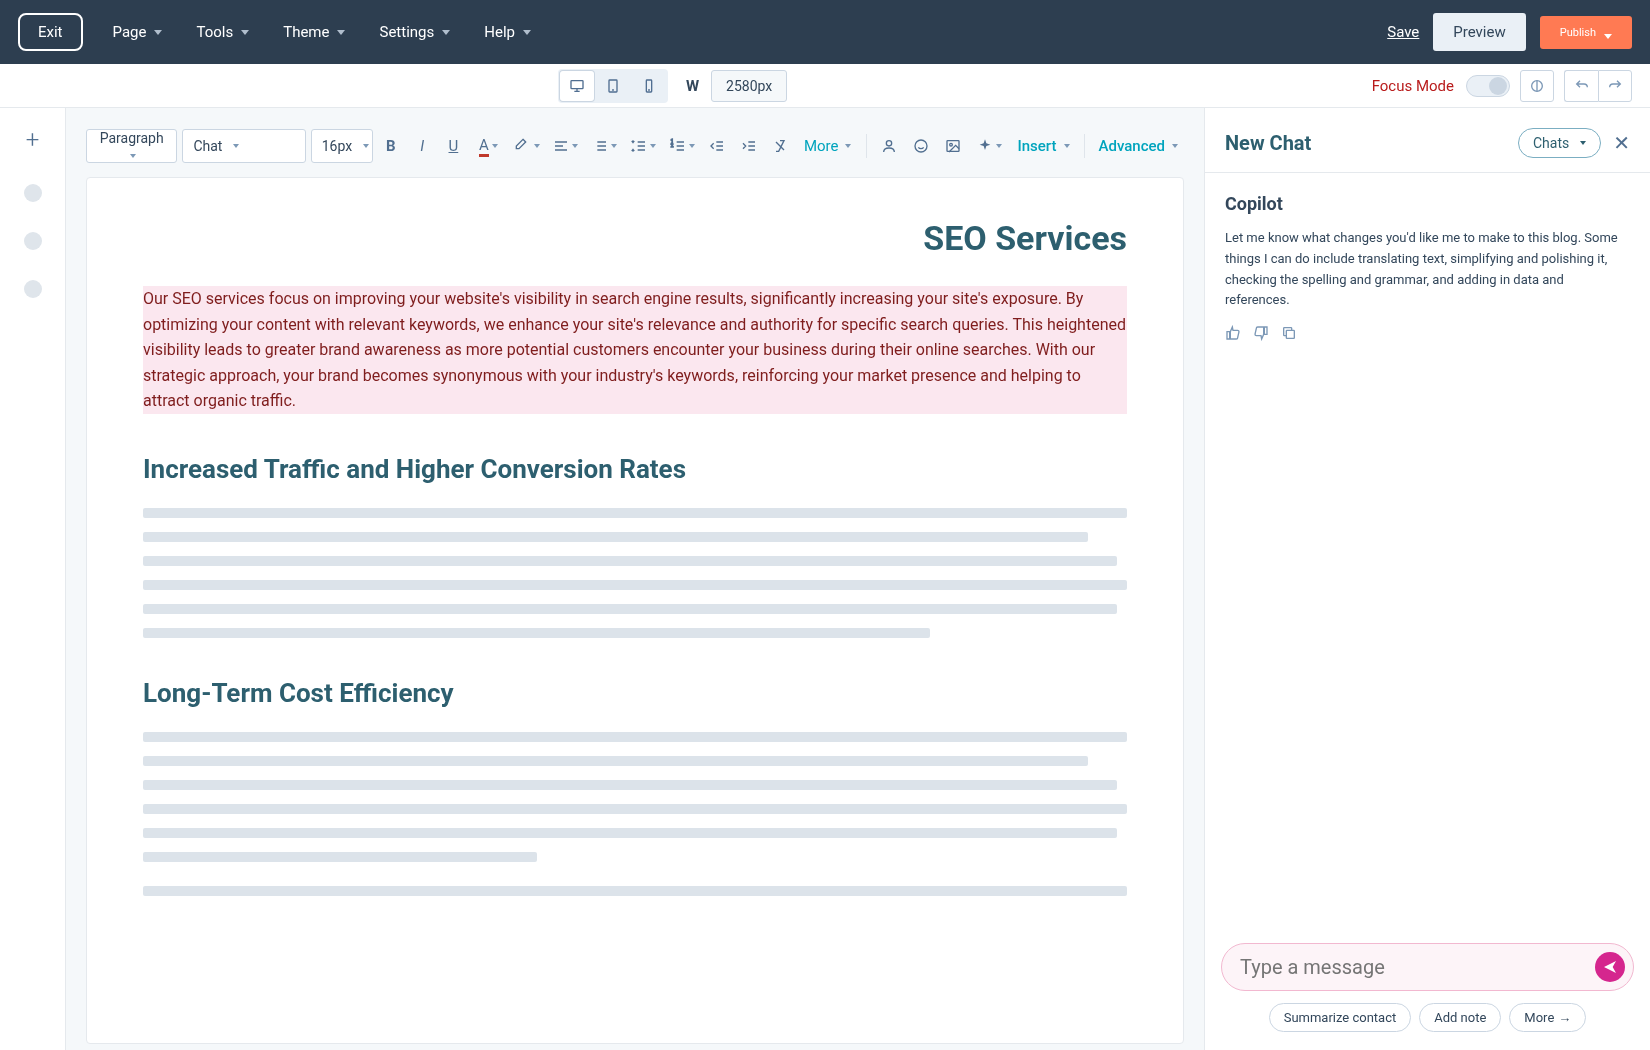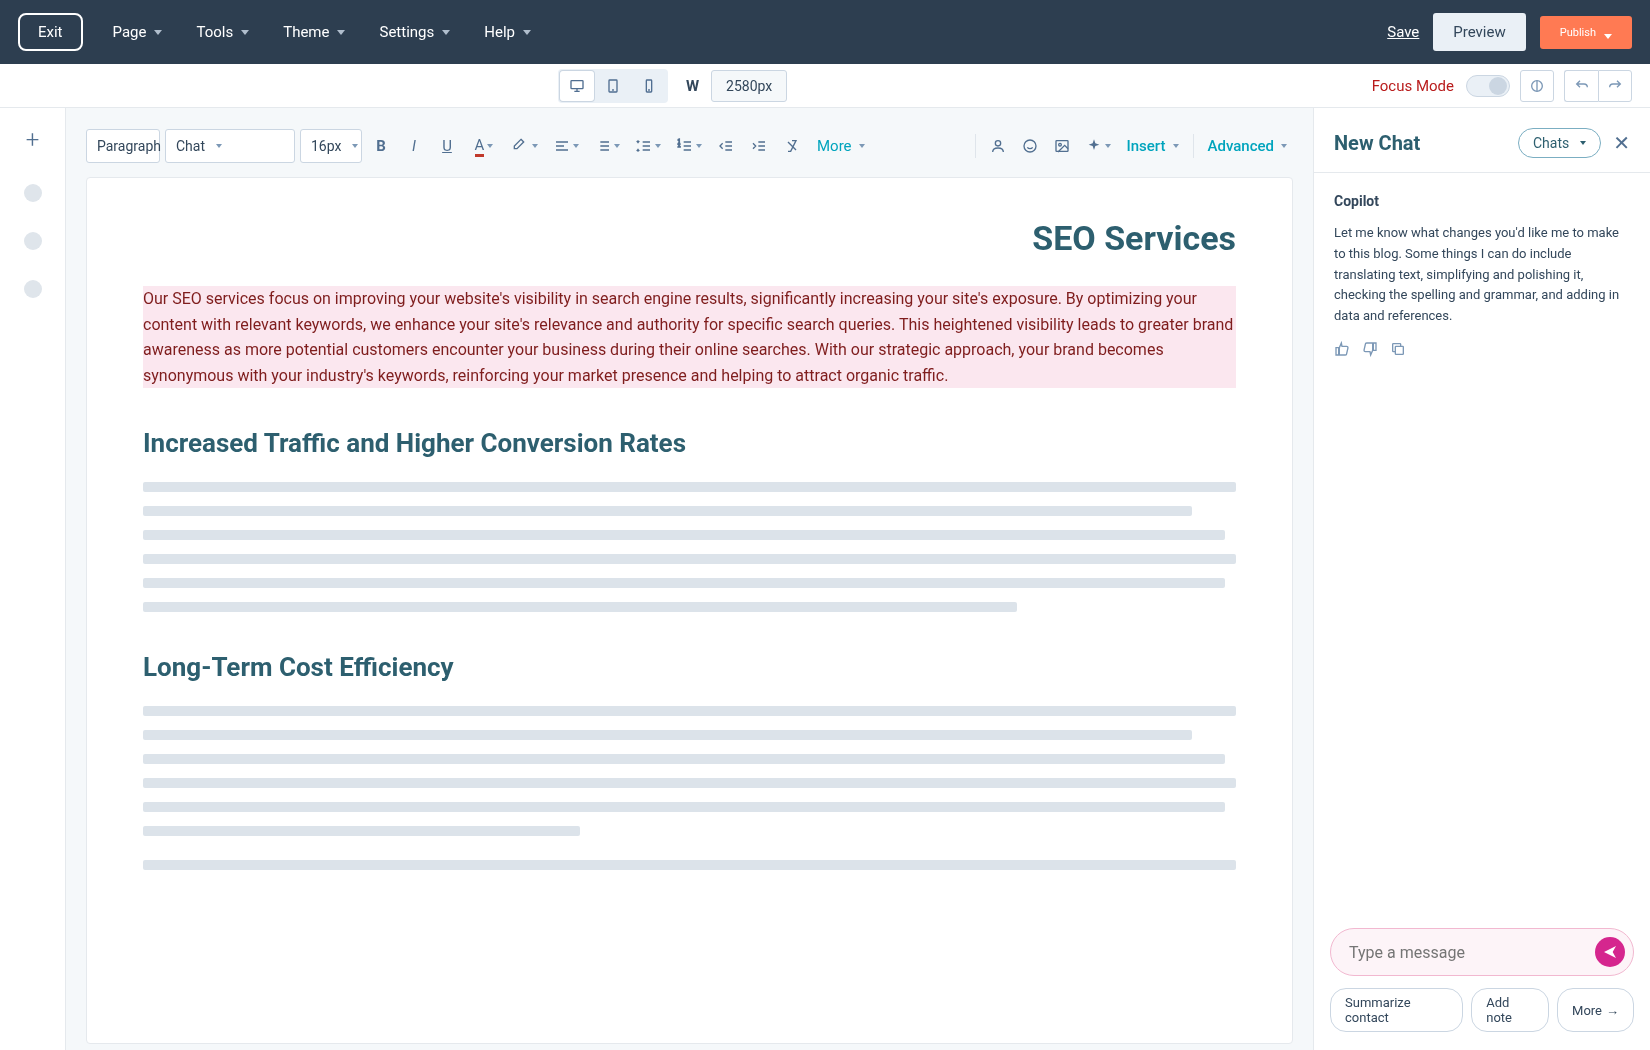--- a/index.html
+++ b/index.html
@@ -33,51 +33,51 @@
 
 .main-area { display:flex; height:calc(100vh - 108px); }
 
 .left-rail { width:66px; background:#fff; border-right:1px solid #e5e9ed; padding-top:18px; display:flex; flex-direction:column; align-items:center; gap:30px; }
 .rail-add { color:#516f90; font-size:24px; cursor:pointer; font-weight:300; }
 .rail-dot { width:18px; height:18px; border-radius:50%; background:#dfe5eb; cursor:pointer; }
 
 .editor-col { flex:1; padding:15px 20px 0 20px; overflow:hidden; }
 .fmt-toolbar { display:flex; align-items:center; gap:5px; padding:6px 0; }
 .sel { height:34px; border:1px solid #cbd6e2; border-radius:3px; background:#fff; padding:0 10px; font-size:14px; color:#33475b; display:flex; align-items:center; gap:8px; cursor:pointer; }
-.sel.para { width:74px; }
+.sel.para { width:96px;flex-direction:column; }
 .sel.font { width:130px; }
 .sel.size { width:62px; }
 .tbtn { width:28px; height:30px; display:flex; align-items:center; justify-content:center; cursor:pointer; color:#516f90; font-size:15px; border-radius:3px; }
 .tbtn.wrap { width:36px; position:relative; }
 .mini-caret { width:0;height:0;border-left:3px solid transparent;border-right:3px solid transparent;border-top:4px solid #7c98b6;margin-left:3px; }
 .more-link { color:#00a4bd; font-size:15px; cursor:pointer; display:flex; align-items:center; gap:4px; padding:0 6px; }
 .sep { width:1px; height:24px; background:#dfe5eb; margin:0 4px; }
 .insert-link { color:#00a4bd; font-weight:500; font-size:15px; display:flex; align-items:center; gap:4px; cursor:pointer; padding:0 6px; }
 .fmt-right { margin-left:auto; display:flex; align-items:center; gap:4px; }
 
 .page-canvas { background:#fff; border:1px solid #e5e9ed; border-radius:4px; margin-top:8px; padding:40px 56px; height:calc(100% - 60px); overflow-y:auto; }
 .page-title { font-size:34px; font-weight:700; color:#2d5f6f; text-align:right; margin-bottom:28px; }
 .body-text { font-size:16px; line-height:1.6; color:#7f1d1d; }
 .body-text.hl { background:#fbe7ef; }
 .h2 { font-size:26px; font-weight:700; color:#2d5f6f; margin-top:40px; margin-bottom:24px; }
 .skel { height:10px; background:#dce3ea; border-radius:2px; margin-bottom:14px; }
 
-.chat-col { width:337px; background:#fff; border-left:1px solid #e5e9ed; display:flex; flex-direction:column; }
+.chat-col { width:446px; background:#fff; border-left:1px solid #e5e9ed; display:flex; flex-direction:column; }
 .chat-head { padding:20px 20px 14px 20px; display:flex; align-items:center; border-bottom:1px solid #e5e9ed; }
 .chat-title { font-size:20px; font-weight:700; color:#2d5f6f; }
 .chats-btn { margin-left:auto; border:1px solid #7baec2; color:#2d5f6f; background:#fff; padding:6px 14px; border-radius:18px; font-size:14px; cursor:pointer; display:flex; align-items:center; gap:8px; }
 .close-x { margin-left:12px; color:#516f90; font-size:20px; cursor:pointer; }
 .chat-body { padding:20px; flex:1; overflow-y:auto; }
-.copilot-title { font-size:14px; font-weight:700; color:#33475b; margin-bottom:14px; }
+.copilot-title { font-size:18px; font-weight:700; color:#33475b; margin-bottom:14px; }
 .copilot-msg { font-size:13px; line-height:1.6; color:#33475b; margin-bottom:14px; }
 .fb-icons { display:flex; gap:12px; color:#7c98b6; font-size:15px; }
 .fb-icons span { cursor:pointer; }
 .chat-foot { padding:14px 16px 18px 16px; }
 .chat-input-wrap { border:1px solid #f2b8d0; background:#fdf4f8; border-radius:24px; padding:8px 8px 8px 18px; display:flex; align-items:center; }
-.chat-input { flex:1; border:none; background:transparent; font-size:16px; color:#7c98b6; outline:none; }
+.chat-input { flex:1; border:none; background:transparent; font-size:20px; color:#7c98b6; outline:none; }
 .send-btn { width:30px; height:30px; border-radius:50%; background:#d5268e; color:#fff; display:flex; align-items:center; justify-content:center; cursor:pointer; }
 .chips { display:flex; gap:8px; margin-top:12px; justify-content:center; }
 .chip { border:1px solid #cbd6e2; background:#fff; border-radius:16px; padding:6px 14px; font-size:13px; color:#33475b; cursor:pointer; display:flex; align-items:center; gap:4px; }
 
 svg { width:16px; height:16px; }
 </style>
 </head>
 <body>
 
 <div class="topbar">

